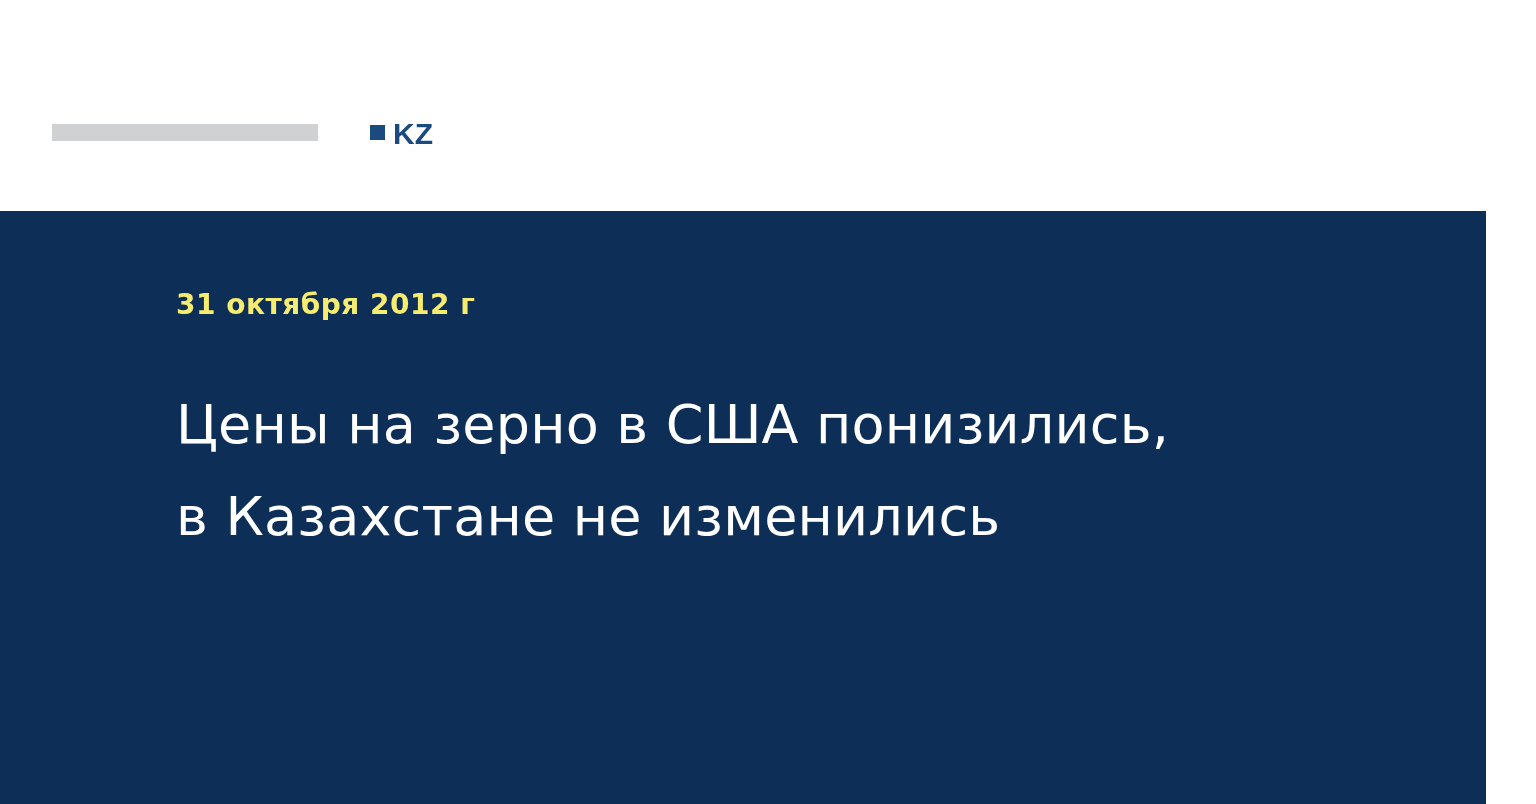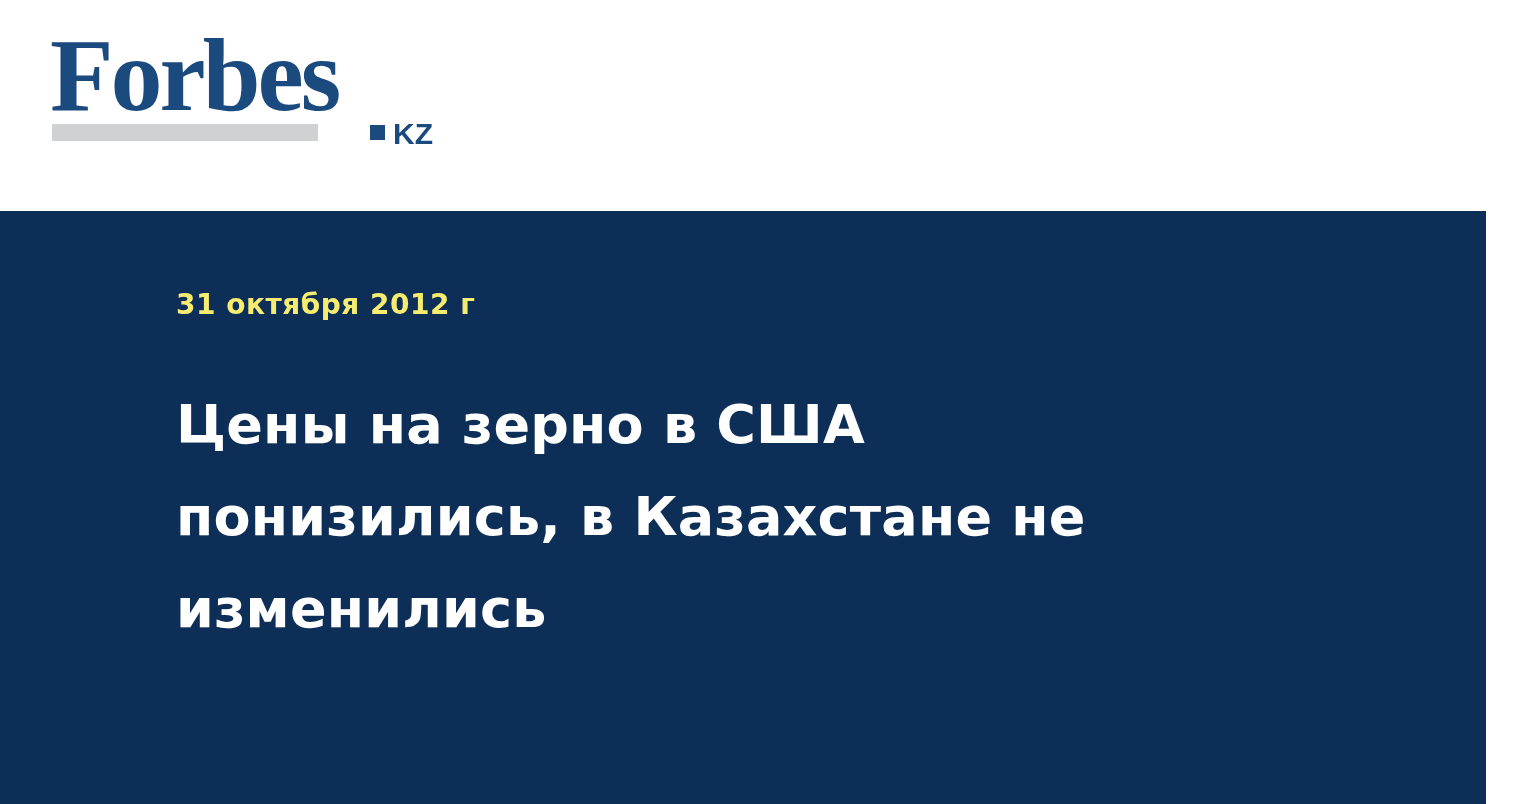--- a/index.html
+++ b/index.html
@@ -119,35 +119,34 @@
     white-space: nowrap;
   }
 
   .article-title {
     position: absolute;
     left: 0;
     top: 168px;
     margin: 0;
     width: 1040px;
     font-family: "DejaVu Sans", "Liberation Sans", sans-serif;
-    font-weight: bold;
+    font-weight: normal;
     font-size: 54px;
     line-height: 92px;
     letter-spacing: 0.2px;
     color: #ffffff;
   }
 </style>
 </head>
 <body>
 
 <div class="page">
 
   <header class="site-header">
     <a class="logo" href="#">
-      <span class="logo-wordmark">Forbes</span>
       <span class="logo-rule"></span>
       <span class="logo-square"></span>
       <span class="logo-kz">KZ</span>
     </a>
   </header>
 
   <section class="hero">
     <div class="hero-inner">
       <div class="article-date">31 октября 2012 г</div>
       <h1 class="article-title">Цены на зерно в США понизились, в Казахстане не изменились</h1>

